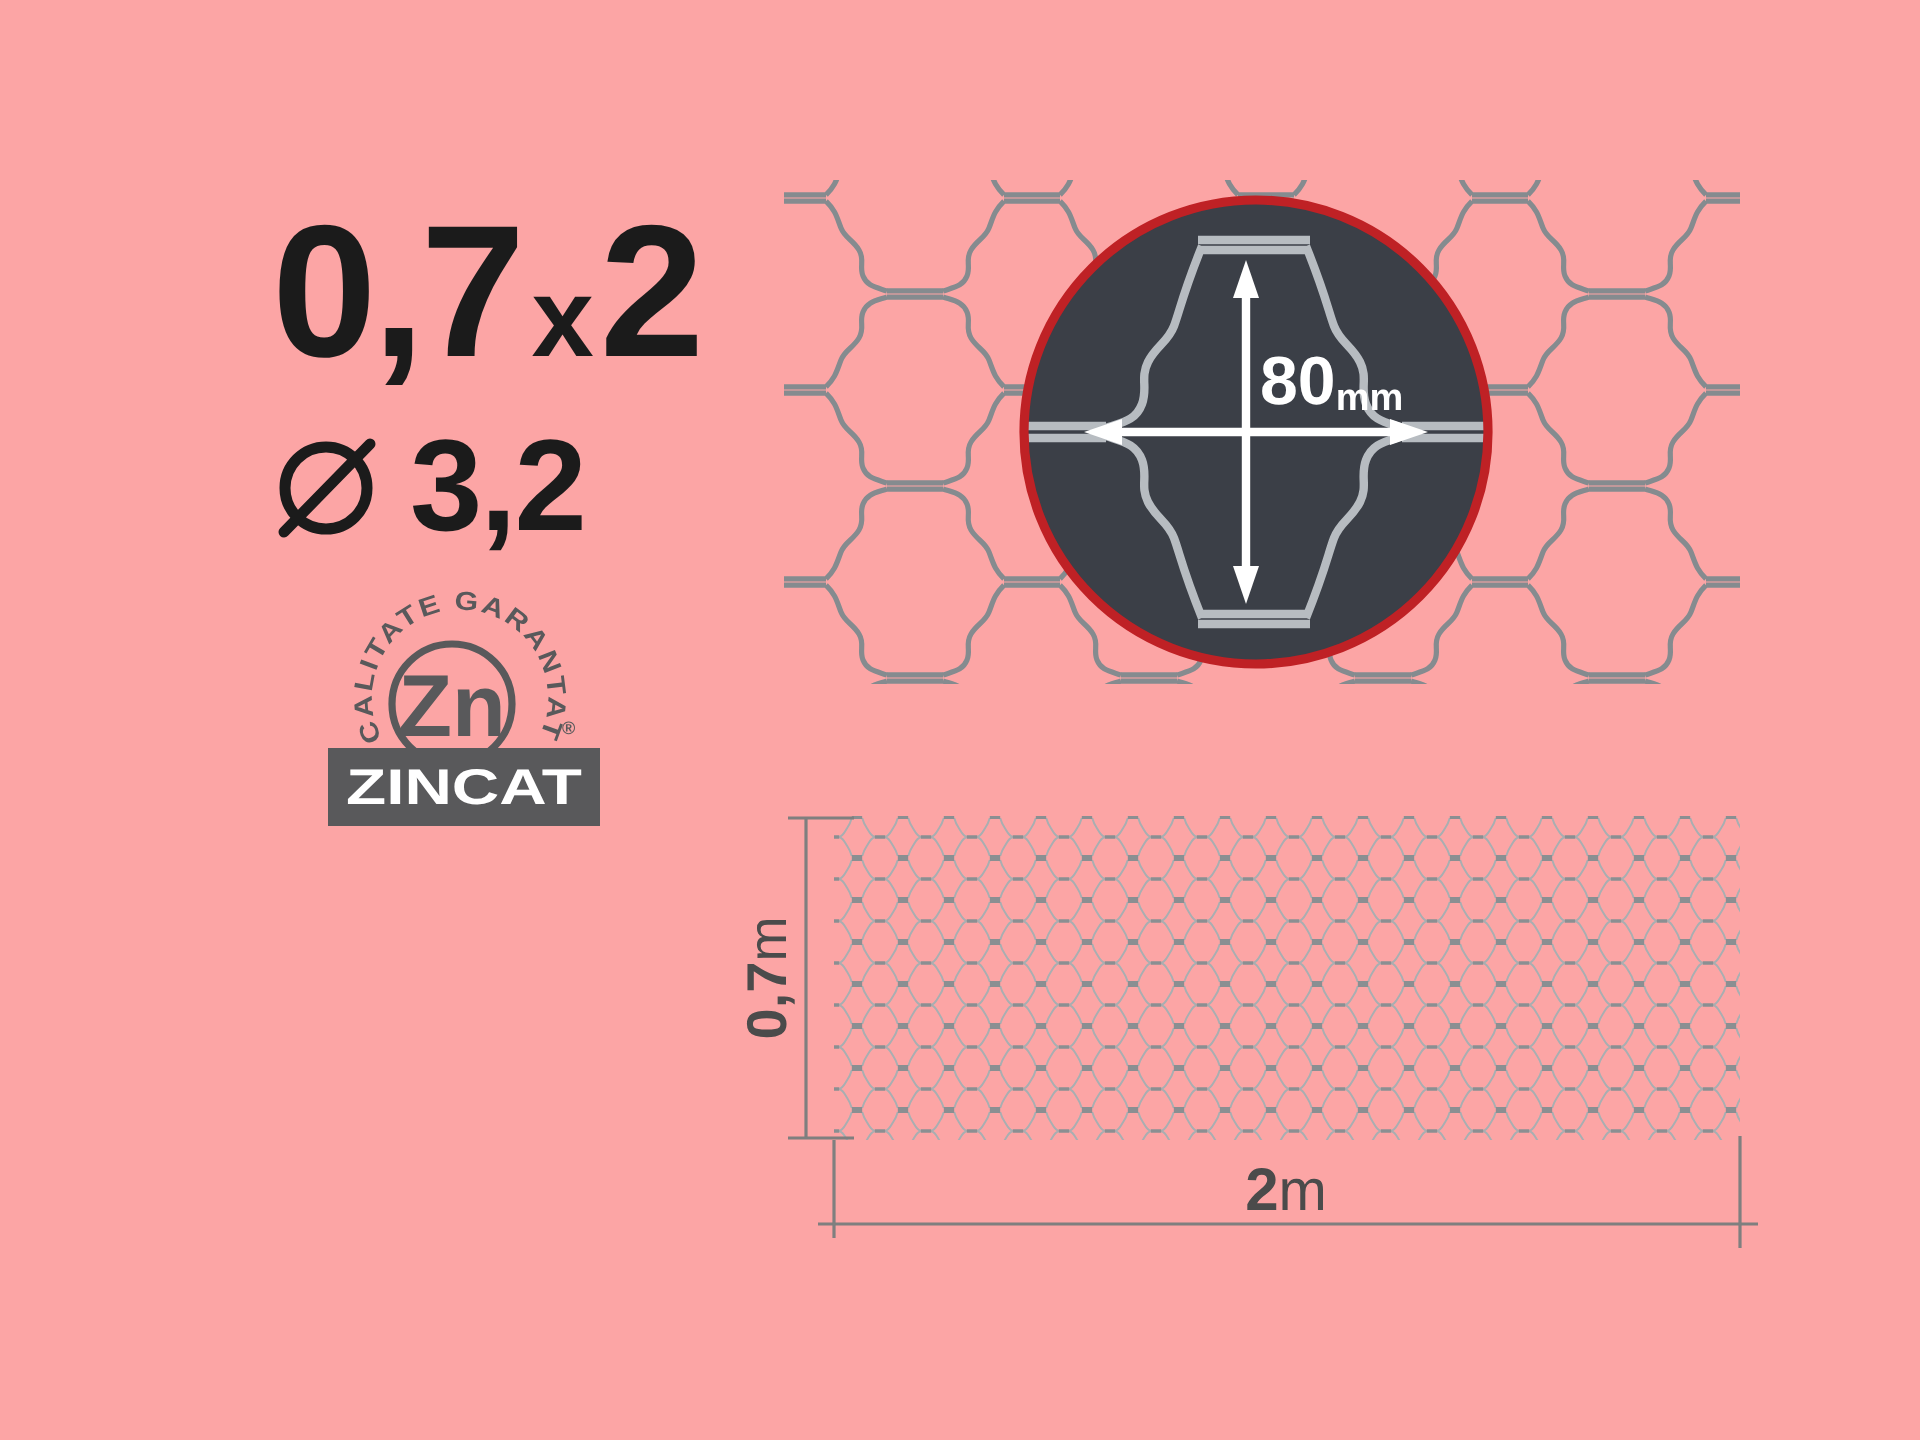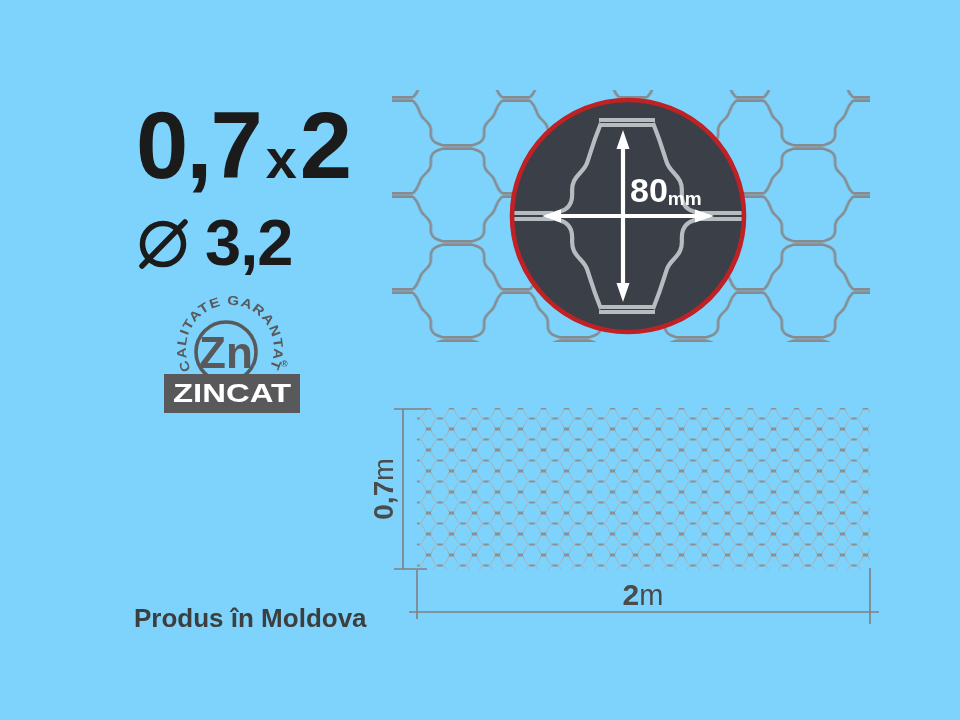--- a/index.html
+++ b/index.html
@@ -1,17 +1,17 @@
 <!DOCTYPE html>
 <html><head>
 <meta charset="utf-8">
 <style>
   html,body{margin:0;padding:0;background:#ffffff;}
   .stage{
-    position:relative;width:960px;height:720px;background:#7dd3fc;overflow:hidden;
+    position:relative;width:960px;height:720px;background:#fca5a5;overflow:hidden;
     font-family:"Liberation Sans", sans-serif;
   }
   
   .title{
     position:absolute;left:136px;top:99px;display:flex;align-items:baseline;
     color:#1b1b1b;font-weight:bold;line-height:1;letter-spacing:-2px;white-space:nowrap;
   }
   .title .t-num{font-size:94px;}
   .title .t-x{font-size:56px;margin:0 5px;}
   .diam{
@@ -157,15 +157,14 @@
     </g>
     <g class="dim">
       <line x1="44" y1="217" x2="514" y2="217"></line>
       <line x1="52" y1="175" x2="52" y2="224"></line>
       <line x1="505" y1="173" x2="505" y2="229"></line>
     </g>
     <text class="dim-label" transform="rotate(-90 28 94)" x="28" y="94" text-anchor="middle"><tspan class="b">0,7</tspan><tspan class="r">m</tspan></text>
     <text class="dim-label dim-label-w" x="278" y="210" text-anchor="middle"><tspan class="b">2</tspan><tspan class="r">m</tspan></text>
   </svg>
 
-  <div class="footer">Produs în Moldova</div>
 
 </div>
 
 </body></html>

